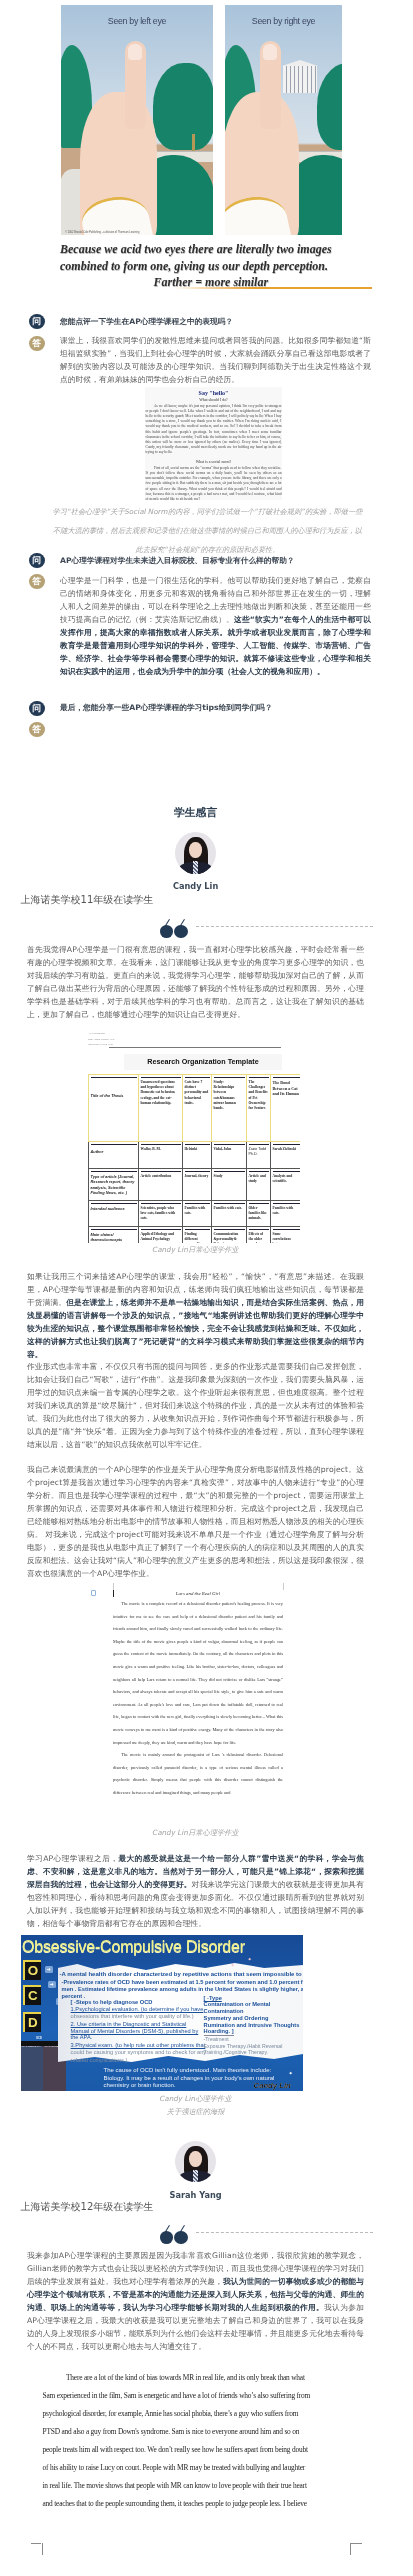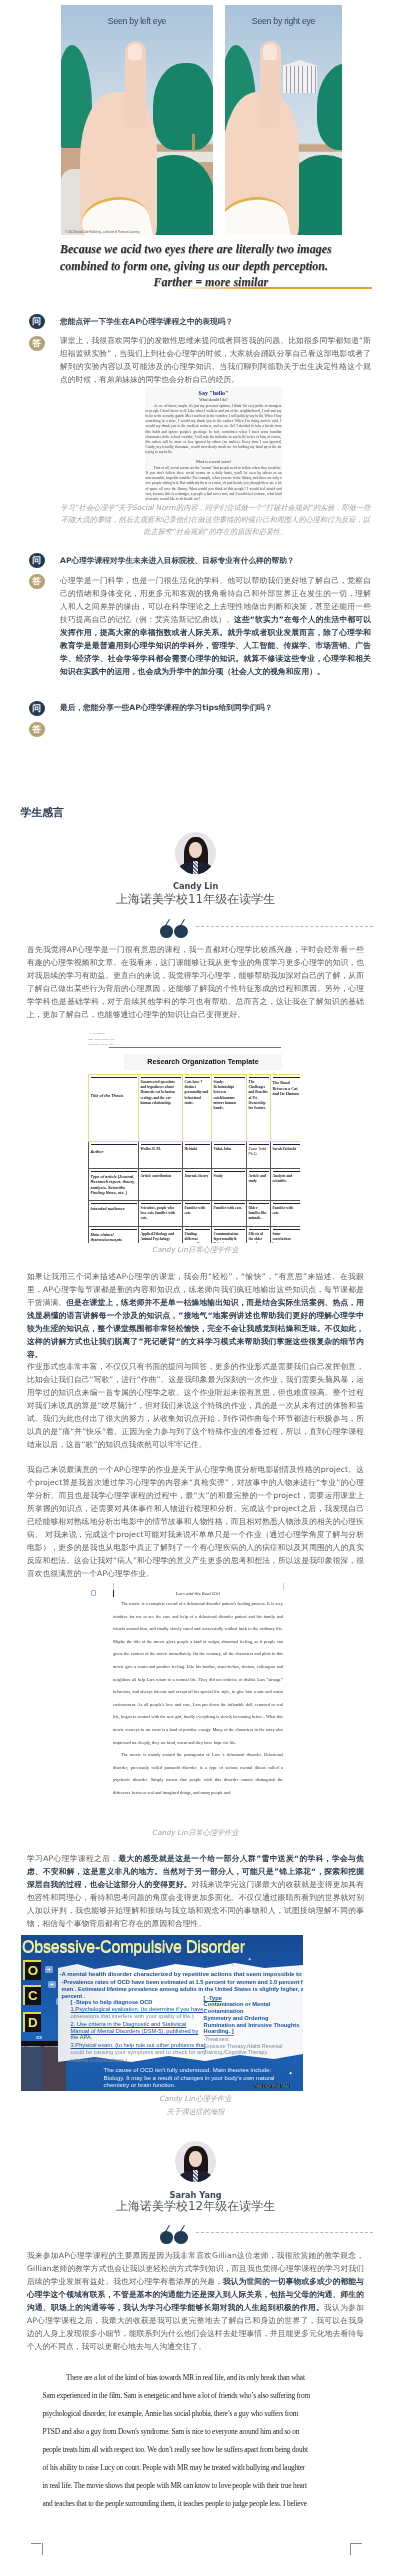--- a/index.html
+++ b/index.html
@@ -38,29 +38,29 @@
 .depth-caption{position:absolute;left:0;width:312px;top:236px;font-family:"Liberation Serif",serif;font-style:italic;font-weight:bold;font-size:12px;line-height:16.5px;color:#2e2e2e;text-shadow:0.5px 0.5px 0.5px #bbb}
 .depth-caption .c3{text-align:center;padding-right:10.3px}
 .depth-underline{position:absolute;left:113px;top:282px;width:199px;height:2.1px;background:linear-gradient(90deg,rgba(232,160,48,0),#e8a030 40%,#e8a030)}
 
 .doc-hello{left:145px;top:387px;width:137px;height:113px;background:#f8f8f8;font-family:"Liberation Serif",serif;color:#333;overflow:hidden}
 .doc-hello .t{text-align:center;font-size:6px;font-weight:bold;color:#1b2a7a;margin-top:3.1px;line-height:7.2px}
 .doc-hello .st{text-align:center;font-size:3.9px;line-height:5.2px;margin:0.5px 0}
 .doc-hello p{font-size:3.6px;line-height:5.2px;text-align:justify;text-indent:8.2px;padding:0 0.5px;color:#444}
 .doc-hello .gap{height:4.1px}
 
-.sec-heading{left:20.6px;width:350px;text-align:left;font-size:10.8px;line-height:15.5px;font-weight:bold;color:#2c3e50}
+.sec-heading{left:20.6px;width:350px;text-align:center;font-size:10.8px;line-height:15.5px;font-weight:bold;color:#2c3e50}
 
 .avatar{position:absolute;left:175px;width:41px;height:42px;border-radius:50%;overflow:hidden;background:#e6e4e8}
 .avatar .hair{position:absolute;left:8.8px;top:4.6px;width:24px;height:37px;background:#1b1515;border-radius:46% 46% 22% 22%}
 .avatar .face{position:absolute;left:14px;top:9.8px;width:13.4px;height:16.5px;background:#efd5c5;border-radius:45%}
 .avatar .body{position:absolute;left:3.1px;top:30px;width:35px;height:20.6px;background:#1c2030;border-radius:40% 40% 0 0}
 .avatar .tie{position:absolute;left:18px;top:29px;width:5.2px;height:13.4px;background:repeating-linear-gradient(45deg,#e4e4ee 0 1.5px,#55607a 1.5px 2.6px)}
 .s-name{left:20.6px;width:350px;text-align:center;font-size:8.2px;line-height:10.3px;font-weight:bold;color:#3b4a5a}
-.s-school{left:20.6px;width:350px;text-align:center;font-size:12px;line-height:9.3px;color:#555}
+.s-school{left:20.6px;width:350px;font-size:10px;line-height:9.3px;color:#555}
 .quote{position:absolute;left:160px;width:29px;height:21.6px}
 .quote .c{position:absolute;bottom:0;width:13.4px;height:13px;border-radius:50%;background:#233a55}
 .quote .c1{left:0}.quote .c2{left:14.4px}
 .quote .tl{position:absolute;width:0.8px;height:13.4px;background:#233a55;transform-origin:bottom left;transform:rotate(32deg)}
 .quote .tl1{left:2.1px;bottom:7.2px}.quote .tl2{left:16.5px;bottom:7.2px}
 .dashed{position:absolute;left:196px;width:177px;height:0;border-top:1px dashed #b9b9b9}
 .para{position:absolute;left:27px;width:337px}
 
 .tpl{left:88px;top:1030px;width:212px;height:213px;overflow:hidden;background:#fff}
 .tpl .hdr{position:absolute;left:0;top:1px;font-family:"Liberation Serif",serif;font-size:2.8px;line-height:5.7px;color:#8a8a8a}
@@ -153,21 +153,21 @@
   </div>
 
   <div class="abs doc-hello">
     <div class="t">Say "hello"</div>
     <div class="st">What should I do?</div>
     <p>As we all know, maybe it's just my personal opinion, I think I'm very polite to strangers or people I don't know well. Like when I walk in and out of the neighborhood, I nod and say hello to the security guard; Meet teachers in the corridor, I will politely say hello; When I buy something in a store, I would say thank you to the cashier. When I'm doing nucleic acid, I would say thank you to the medical workers, and so on. So? I decided to take a break from this habit and ignore people's greetings. In fact, sometimes when I meet some familiar classmates in the school corridor, I will take the initiative to say hello to her or him, of course, this action will be more or less ignored by others (no malice). Every time I was ignored, Candy, my friendly classmate, would mercilessly mock me for holding my hand up in the air trying to say hello.</p>
     <div class="gap"></div>
     <div class="st">What is a social norm?</div>
     <p>First of all, social norms are the "norms" that people need to follow when they socialize. If you don't follow these social norms on a daily basis, you'll be seen by others as an unreasonable, impolite outsider. For example, when you are in the library, and there are only a few people sitting in it. But suddenly there is a man, sit just beside you, though there are a lot of space all over the library. What would you think of this people? I would feel afraid and fear, because this is a stranger, a people a had never met, and I would feel confuse, what kind of people would like to sit beside me?</p>
   </div>
-  <div class="caption" style="left:60px;width:311px;top:502px;line-height:12px">学习“社会心理学”关于Social Norm的内容，同学们尝试做一个“打破社会规则”的实验，即做一些不随大流的事情，然后去观察和记录他们在做这些事情的时候自己和周围人的心理和行为反应，以此去探究“社会规则”的存在的原因和必要性。</div>
+  <div class="caption" style="left:52px;width:311px;top:502px;line-height:19px">学习“社会心理学”关于Social Norm的内容，同学们尝试做一个“打破社会规则”的实验，即做一些不随大流的事情，然后去观察和记录他们在做这些事情的时候自己和周围人的心理和行为反应，以此去探究“社会规则”的存在的原因和必要性。</div>
 
   <div class="q-icon" style="left:29px;top:553px">问</div>
   <div class="q-text" style="top:554px">AP心理学课程对学生未来进入目标院校、目标专业有什么样的帮助？</div>
   <div class="a-icon" style="left:29px;top:574px">答</div>
   <div class="abs body-text" style="left:60px;top:574px;width:311px">
     <span>心理学是一门科学，也是一门很生活化的学科。他可以帮助我们更好地了解自己，觉察自己的情绪和身体变化，用更多元和客观的视角看待自己和外部世界正在发生的一切，理解人和人之间差异的缘由，可以在科学理论之上去理性地做出判断和决策，甚至还能用一些技巧提高自己的记忆（例：艾宾浩斯记忆曲线）。</span><span class="b">这些“软实力”在每个人的生活中都可以发挥作用，提高大家的幸福指数或者人际关系。就升学或者职业发展而言，除了心理学和教育学是最普遍用到心理学知识的学科外，管理学、人工智能、传媒学、市场营销、广告学、经济学、社会学等学科都会需要心理学的知识。就算不修读这些专业，心理学和相关知识在实践中的运用，也会成为升学中的加分项（社会人文的视角和应用）。</span>
   </div>
 
   <div class="q-icon" style="left:29px;top:701px">问</div>
   <div class="q-text" style="top:701px">最后，您能分享一些AP心理学课程的学习tips给到同学们吗？</div>

